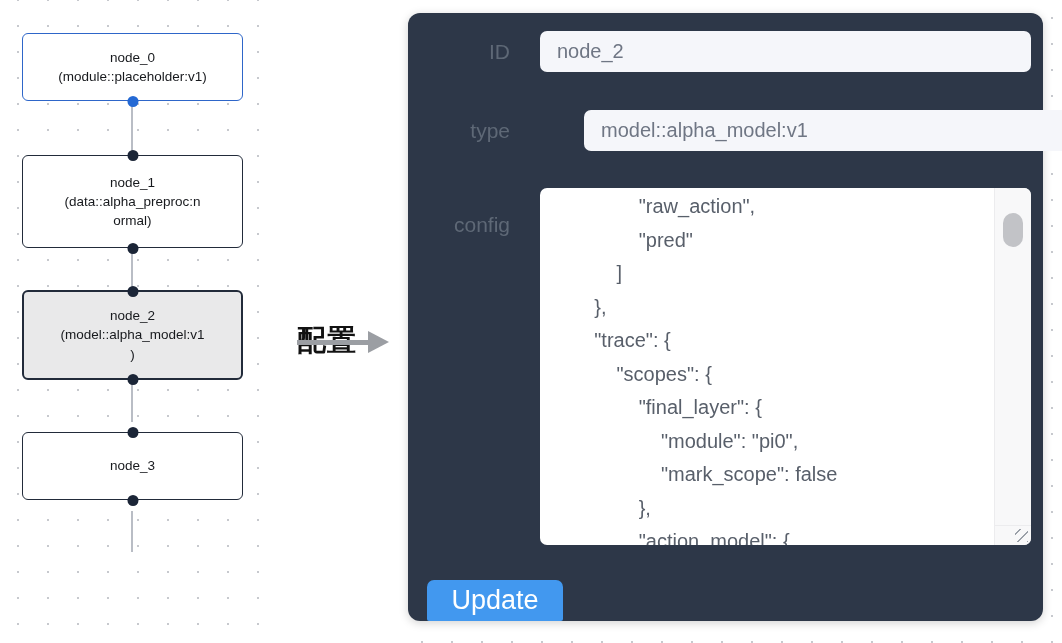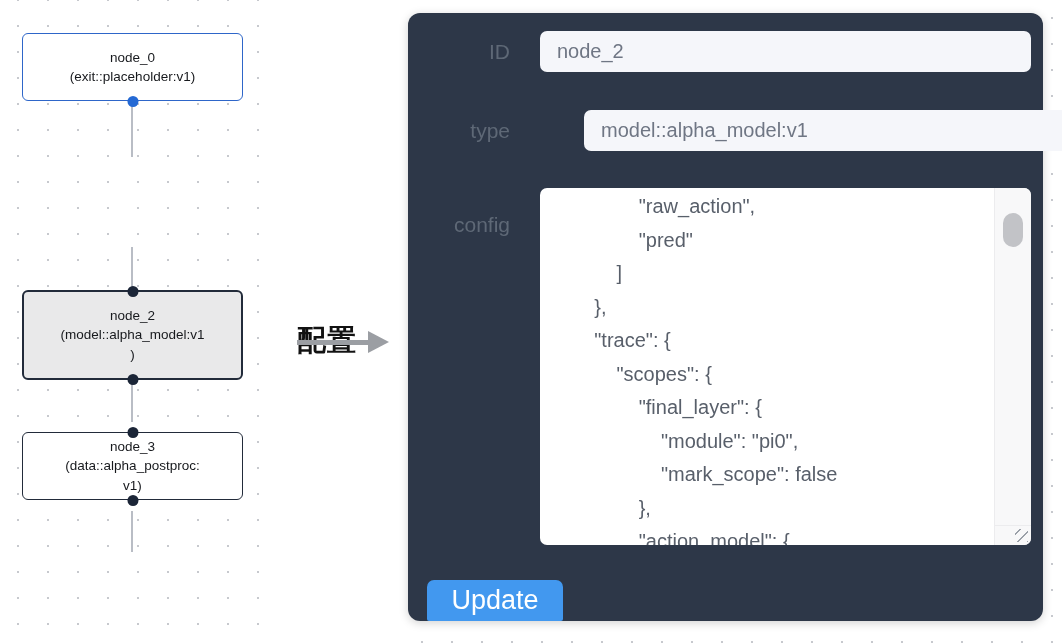--- a/index.html
+++ b/index.html
@@ -95,37 +95,42 @@
   <div class="grid grid-left"></div>
   <div class="grid grid-right"></div>
 
   <div class="edge e0"></div>
   <div class="edge e1"></div>
   <div class="edge e2"></div>
   <div class="edge e3"></div>
 
   <div class="node n0">
     <div class="ntitle">node_0</div>
-    <div class="ntype">(exit::placeholder:v1)</div>
+    <div class="ntype">(module::placeholder:v1)</div>
     <span class="port bottom blue"></span>
   </div>
 
+  <div class="node n1">
+    <div class="ntitle">node_1</div>
+    <div class="ntype">(data::alpha_preproc:n
+ormal)</div>
+    <span class="port top dark"></span>
+    <span class="port bottom dark"></span>
+  </div>
 
   <div class="node n2">
     <div class="ntitle">node_2</div>
     <div class="ntype">(model::alpha_model:v1
 )</div>
     <span class="port top dark"></span>
     <span class="port bottom dark"></span>
   </div>
 
   <div class="node n3">
     <div class="ntitle">node_3</div>
-    <div class="ntype">(data::alpha_postproc:
-v1)</div>
     <span class="port top dark"></span>
     <span class="port bottom dark"></span>
   </div>
 
 
   <div class="transfer-label">配置</div>
   <div class="arrow-shaft"></div>
   <div class="arrow-head"></div>
 
   <div class="panel">

